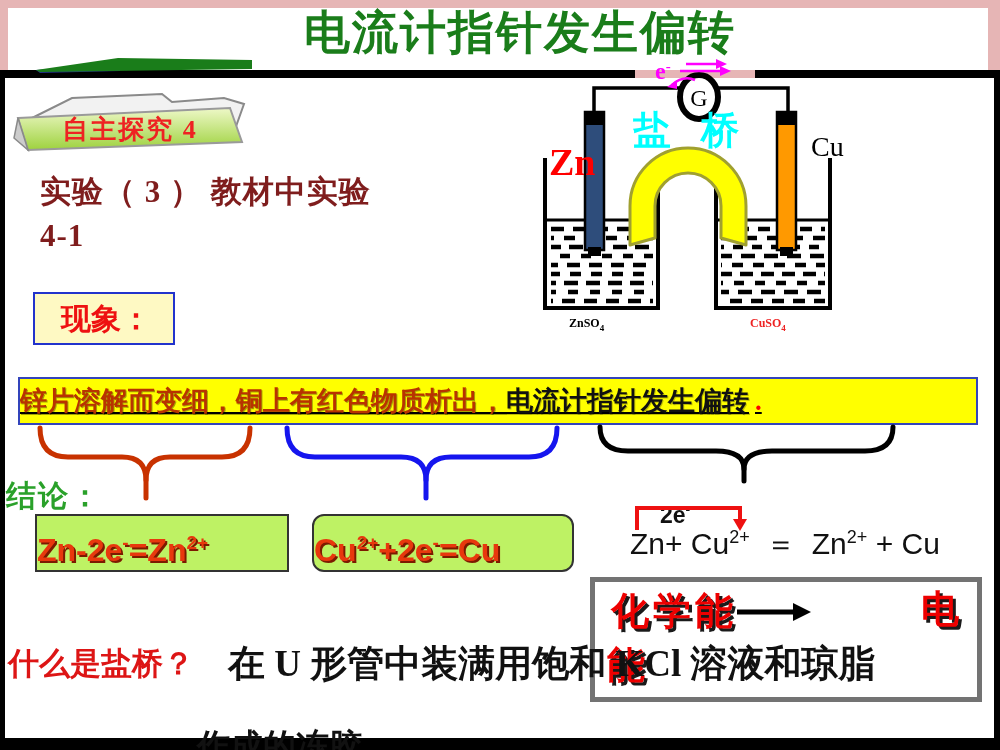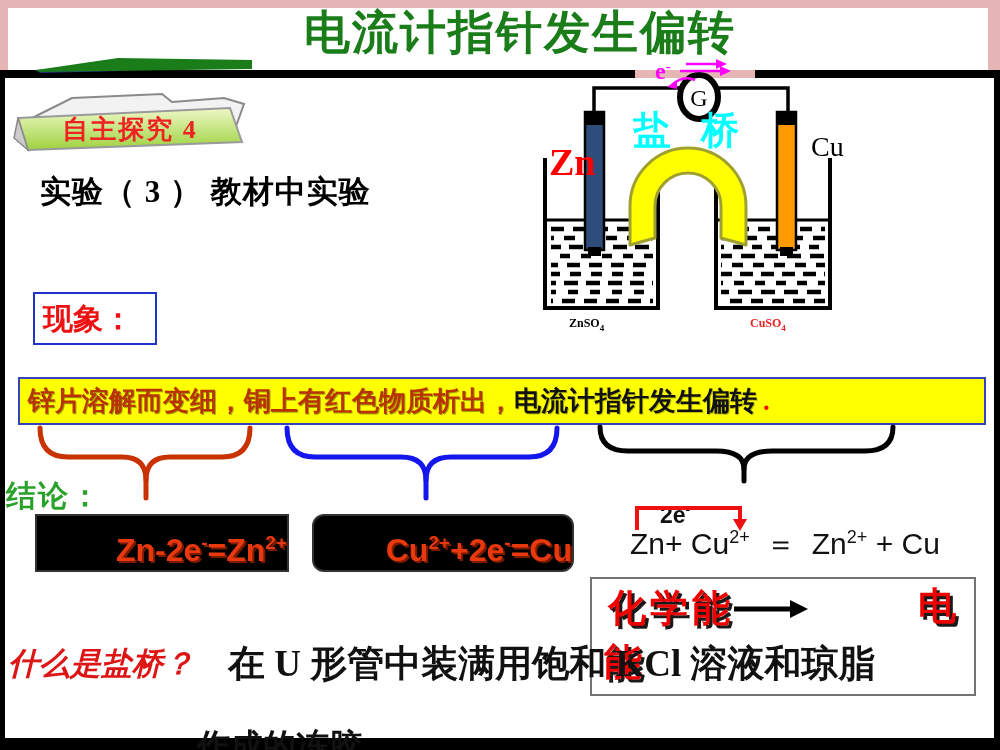--- a/index.html
+++ b/index.html
@@ -21,53 +21,54 @@
   
   #page-title{
     left:140px;top:2px;width:760px;height:60px;line-height:60px;
     text-align:center;font-size:46px;font-weight:bold;color:#1a7d1a;
     font-family:"Liberation Sans",sans-serif;letter-spacing:2px;
   }
   
   #badge-svg{left:12px;top:86px;}
   
   #experiment-text{
-    left:40px;top:170px;width:470px;color:#000000;
+    left:40px;top:170px;width:470px;color:#7f1d1d;
     font-family:"Liberation Serif",serif;font-weight:bold;
     font-size:31px;line-height:44px;letter-spacing:1px;
   }
   
   #phenomenon-box{
     left:33px;top:292px;width:120px;height:49px;border:2px solid #2233cc;
-    background:#ffffff;
+    background:#fef9c3;
+    padding-left:18px;
   }
   #phenomenon-box span{
     display:block;padding-left:8px;line-height:49px;font-size:30px;font-weight:bold;
     color:#ee1111;font-family:"Liberation Serif",serif;
   }
   
   #observation-box{
     left:18px;top:377px;width:956px;height:44px;background:#ffff00;
     border:2px solid #3344bb;white-space:nowrap;overflow:hidden;
     font-family:"Liberation Serif",serif;font-weight:bold;font-size:27px;
-    line-height:44px;padding-left:8px;box-sizing:content-box;
+    line-height:44px;box-sizing:content-box;text-decoration:underline;
   }
   #observation-box .p1{color:#b83300;text-shadow:1px 1px 0 rgba(0,0,0,.35);}
   #observation-box .p2{color:#111;text-shadow:1px 1px 0 rgba(0,0,0,.25);}
   #observation-box .p3{color:#ff0000;padding-left:6px;}
   
   #braces-svg{left:0;top:424px;pointer-events:none;}
   
   #conclusion-label{
     left:6px;top:476px;font-size:30px;font-weight:bold;color:#2aa12a;
     font-family:"Liberation Serif",serif;letter-spacing:2px;
   }
   
   .eq-box{
-    border:2px solid #333;background:#000000;text-align:right;
+    border:2px solid #333;background:#bef264;text-align:left;
     font-weight:bold;font-size:32px;color:#e8380d;
     text-shadow:2px 2px 0 #7c1a00;font-family:"Liberation Sans",sans-serif;
   }
   .eq-box sup{font-size:19px;}
   #eq-zn{left:35px;top:514px;width:250px;height:54px;line-height:54px;}
   #eq-cu{left:312px;top:514px;width:258px;height:54px;line-height:54px;border-radius:12px;}
   
   #electron-label{
     left:660px;top:481px;font-size:23px;font-weight:bold;color:#111;
     font-family:"Liberation Sans",sans-serif;
@@ -76,36 +77,35 @@
   #electron-label sup{font-size:14px;}
   #electron-arrow-svg{left:628px;top:498px;}
   #overall-eq{
     left:630px;top:524px;font-size:30px;font-weight:normal;color:#111;
     font-family:"Liberation Sans",sans-serif;white-space:nowrap;
   }
   #overall-eq sup{font-size:18px;}
   #overall-eq .wide-eq{margin:0 16px;}
   
   #energy-box{
-    left:590px;top:577px;width:382px;height:115px;border:2px solid #737373;
+    left:590px;top:577px;width:382px;height:115px;border:5px solid #737373;
   }
   #energy-box .zi{
     position:absolute;font-weight:bold;color:#ee0000;
     text-shadow:3px 3px 0 #1a1a1a;font-family:"Liberation Serif",serif;
     font-size:38px;line-height:1;
   }
   #energy-chem{left:16px;top:10px;letter-spacing:4px;}
   #energy-elec1{left:326px;top:8px;}
   #energy-elec2{left:12px;top:64px;}
   #energy-arrow-svg{position:absolute;left:140px;top:18px;}
   
   #salt-question{
     left:8px;top:643px;font-size:31px;font-weight:bold;color:#dd1515;
     font-family:"Liberation Sans",sans-serif;
-    font-style:italic;
   }
   #salt-answer-1{
     left:228px;top:639px;font-size:37px;font-weight:bold;color:#111;
     font-family:"Liberation Serif",serif;white-space:nowrap;text-align:right;
   }
   #salt-answer-2{
     left:197px;top:724px;font-size:33px;font-weight:bold;color:#111;
     font-family:"Liberation Serif",serif;white-space:nowrap;
   }
   
@@ -141,20 +141,21 @@
       </linearGradient>
     </defs>
     <path d="M16,34 L60,12 L150,8 L160,16 L212,12 L232,18 L222,46 L30,56 Z" fill="#f2f2f2" stroke="#8a8a8a" stroke-width="2"></path>
     <path d="M6,32 L218,22 L230,56 L16,64 Z" fill="url(#gradGreen)" stroke="#9a9a9a" stroke-width="2"></path>
     <path d="M6,32 L16,64 L2,52 Z" fill="#cccccc" stroke="#8a8a8a" stroke-width="1.5"></path>
     <text x="118" y="52" text-anchor="middle" font-size="26" font-weight="bold" fill="#ee2222" letter-spacing="2">自主探究 4</text>
   </svg>
 
   <div class="abs" id="experiment-text">
     <div>实验（ 3 ）  教材中实验</div>
+    <div>4-1</div>
   </div>
 
   <div class="abs" id="phenomenon-box">
     <span>现象：</span>
   </div>
 
   <div class="abs" id="observation-box">
     <span class="p1">锌片溶解而变细，铜上有红色物质析出，</span><span class="p2">电流计指针发生偏转</span><span class="p3">.</span>
   </div>
 

